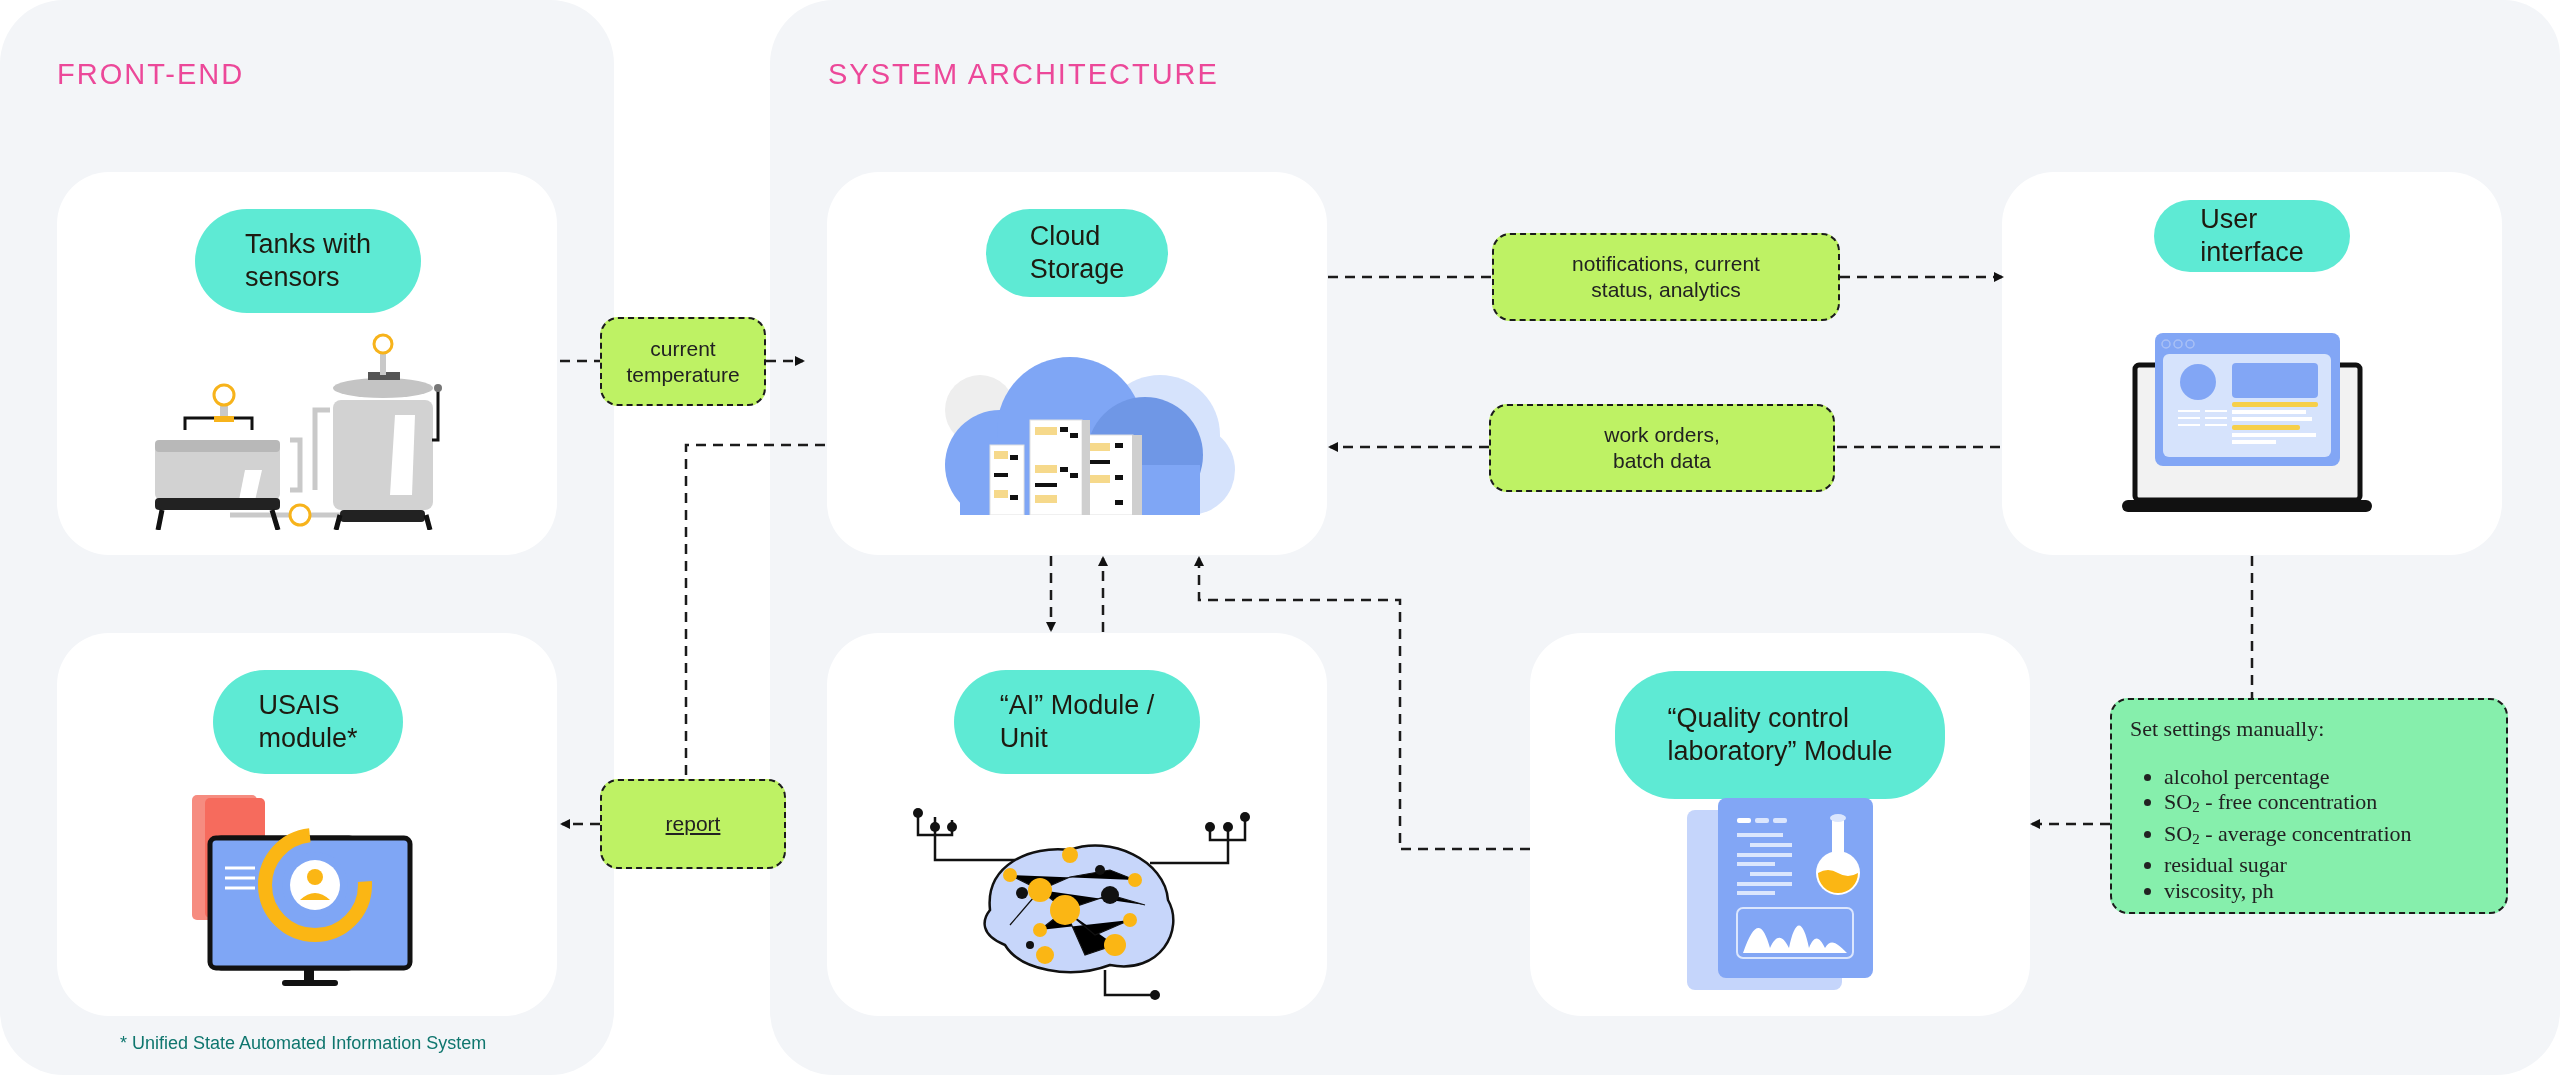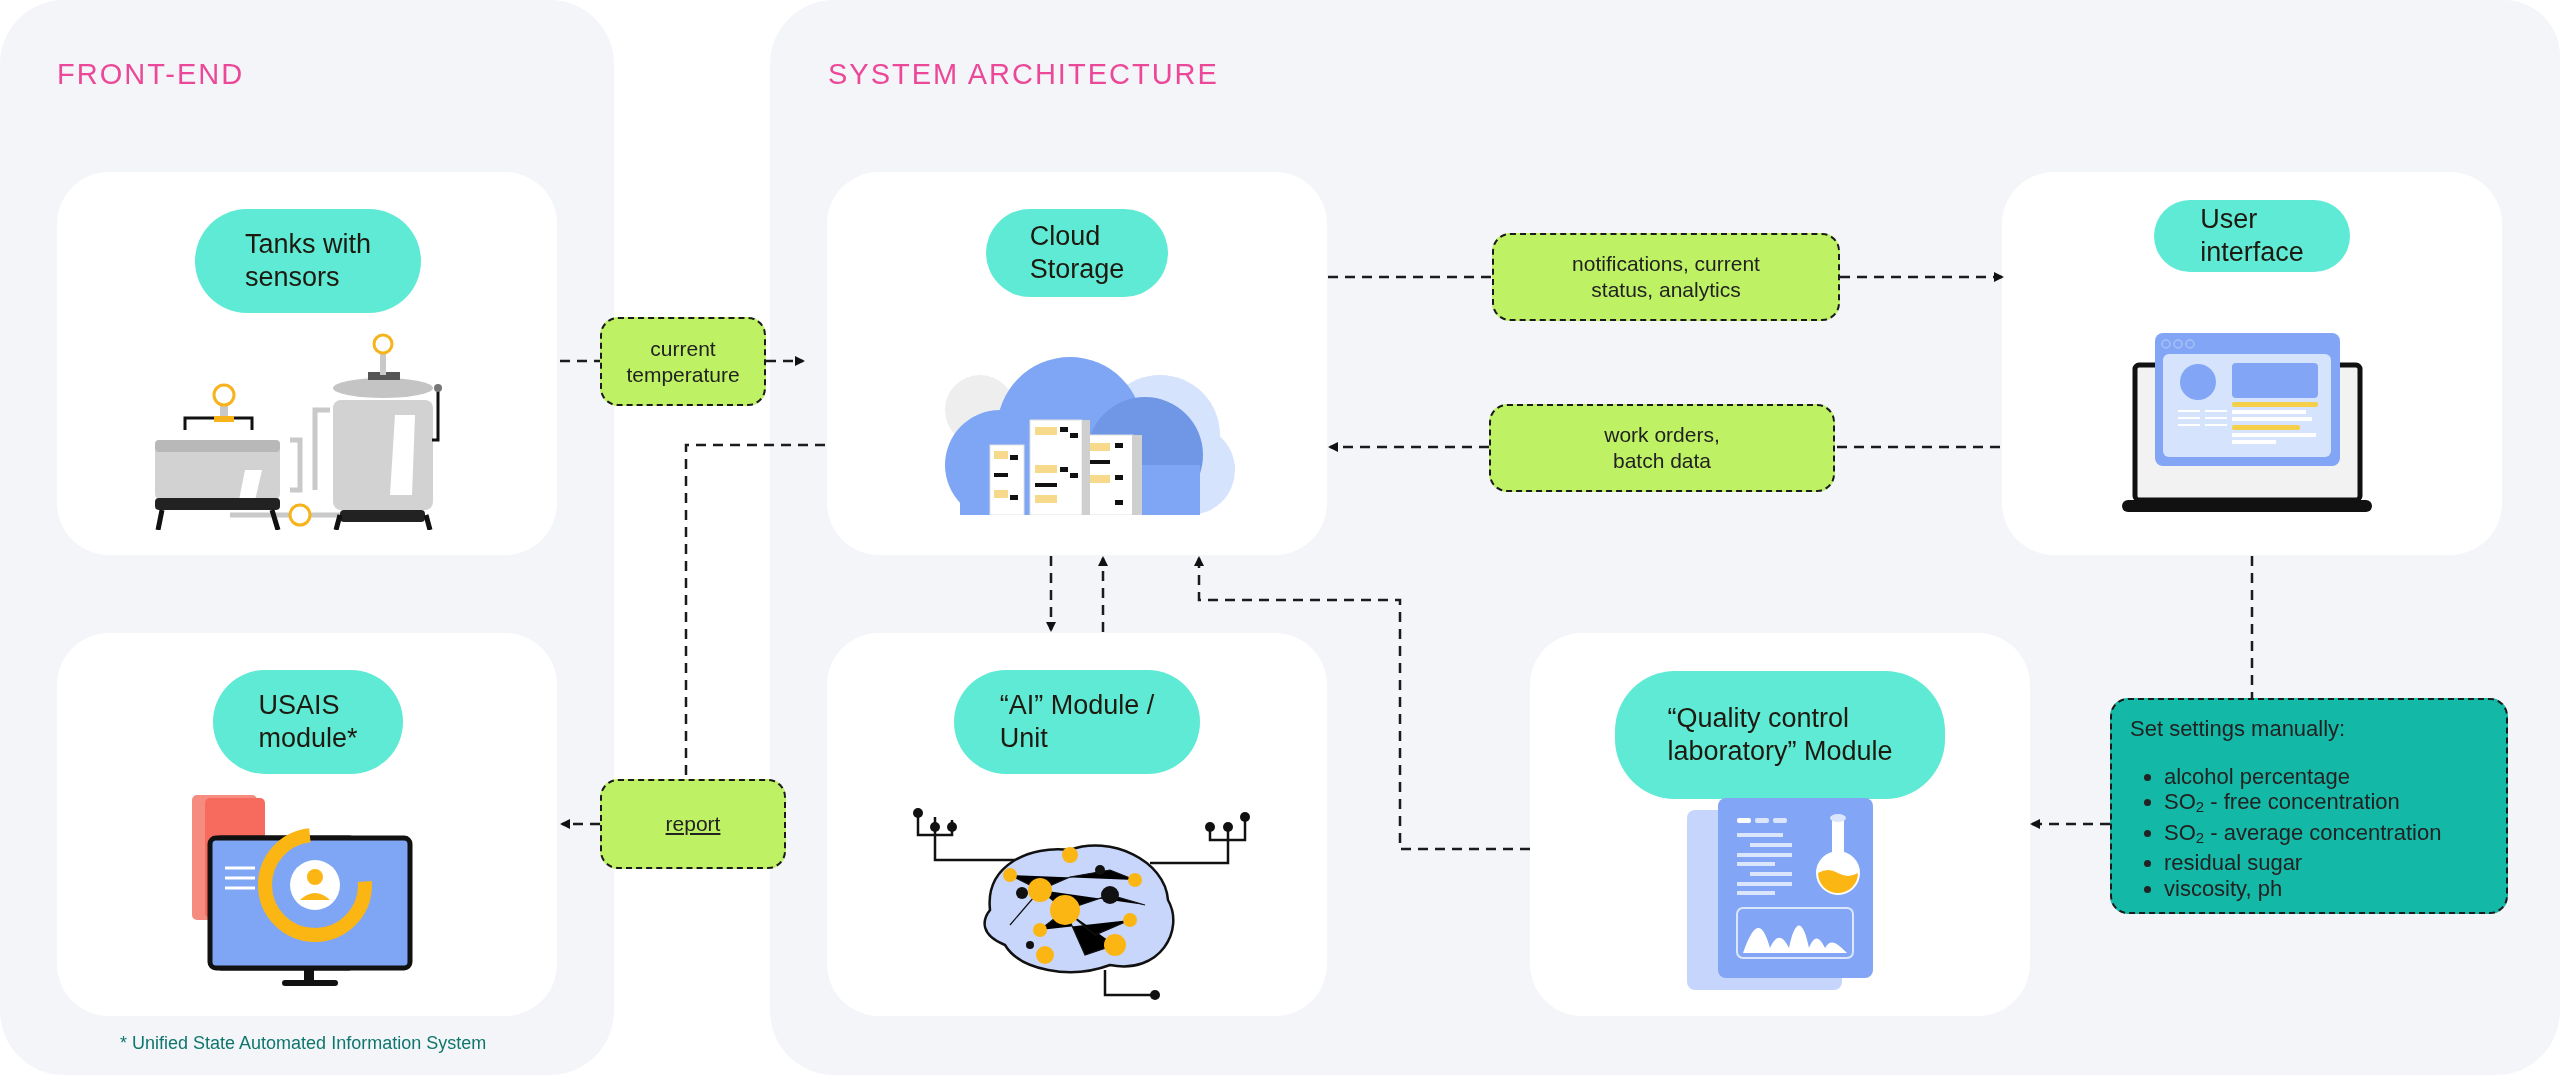--- a/index.html
+++ b/index.html
@@ -7,22 +7,22 @@
          font-family:"Liberation Sans", "DejaVu Sans", sans-serif; color:#1b1b1b; }
   .panel { position:absolute; background:#f3f5f8; border-radius:64px; }
   .section-title { position:absolute; font-size:29px; letter-spacing:2px; color:#ec4899; font-weight:400; }
   .card { position:absolute; background:#ffffff; border-radius:52px; }
   .pill { position:absolute; background:#5eead4; color:#1e1a10; border-radius:60px;
           display:flex; align-items:center; justify-content:center; text-align:left;
           font-size:27px; line-height:33px; white-space:pre-line; }
   .label-box { position:absolute; background:#bef264; border:2.5px dashed #1b1b1b; border-radius:18px;
                display:flex; align-items:center; justify-content:center; text-align:center;
                font-size:21px; line-height:26px; white-space:pre-line; color:#222; box-sizing:border-box; }
-  .settings { position:absolute; background:#14b8a6; border:2.5px dashed #1b1b1b; border-radius:18px;
-              box-sizing:border-box; padding:16px 18px; font-size:22px; line-height:25.5px; color:#222; }
+  .settings { position:absolute; background:#86efac; border:2.5px dashed #1b1b1b; border-radius:18px;
+              box-sizing:border-box; padding:16px 18px; font-size:22px; line-height:25.5px; color:#222;font-family:Liberation Serif, serif; }
   .settings ul { margin:22px 0 0 0; padding-left:34px; }
   .settings li { margin:0; }
   .settings sub { font-size:15px; vertical-align:-3px; }
   .footnote { position:absolute; font-size:18px; color:#0f766e; }
   svg.connectors { position:absolute; left:0; top:0; pointer-events:none; }
   .illus { position:absolute; }
 </style>
 </head>
 <body>
 

